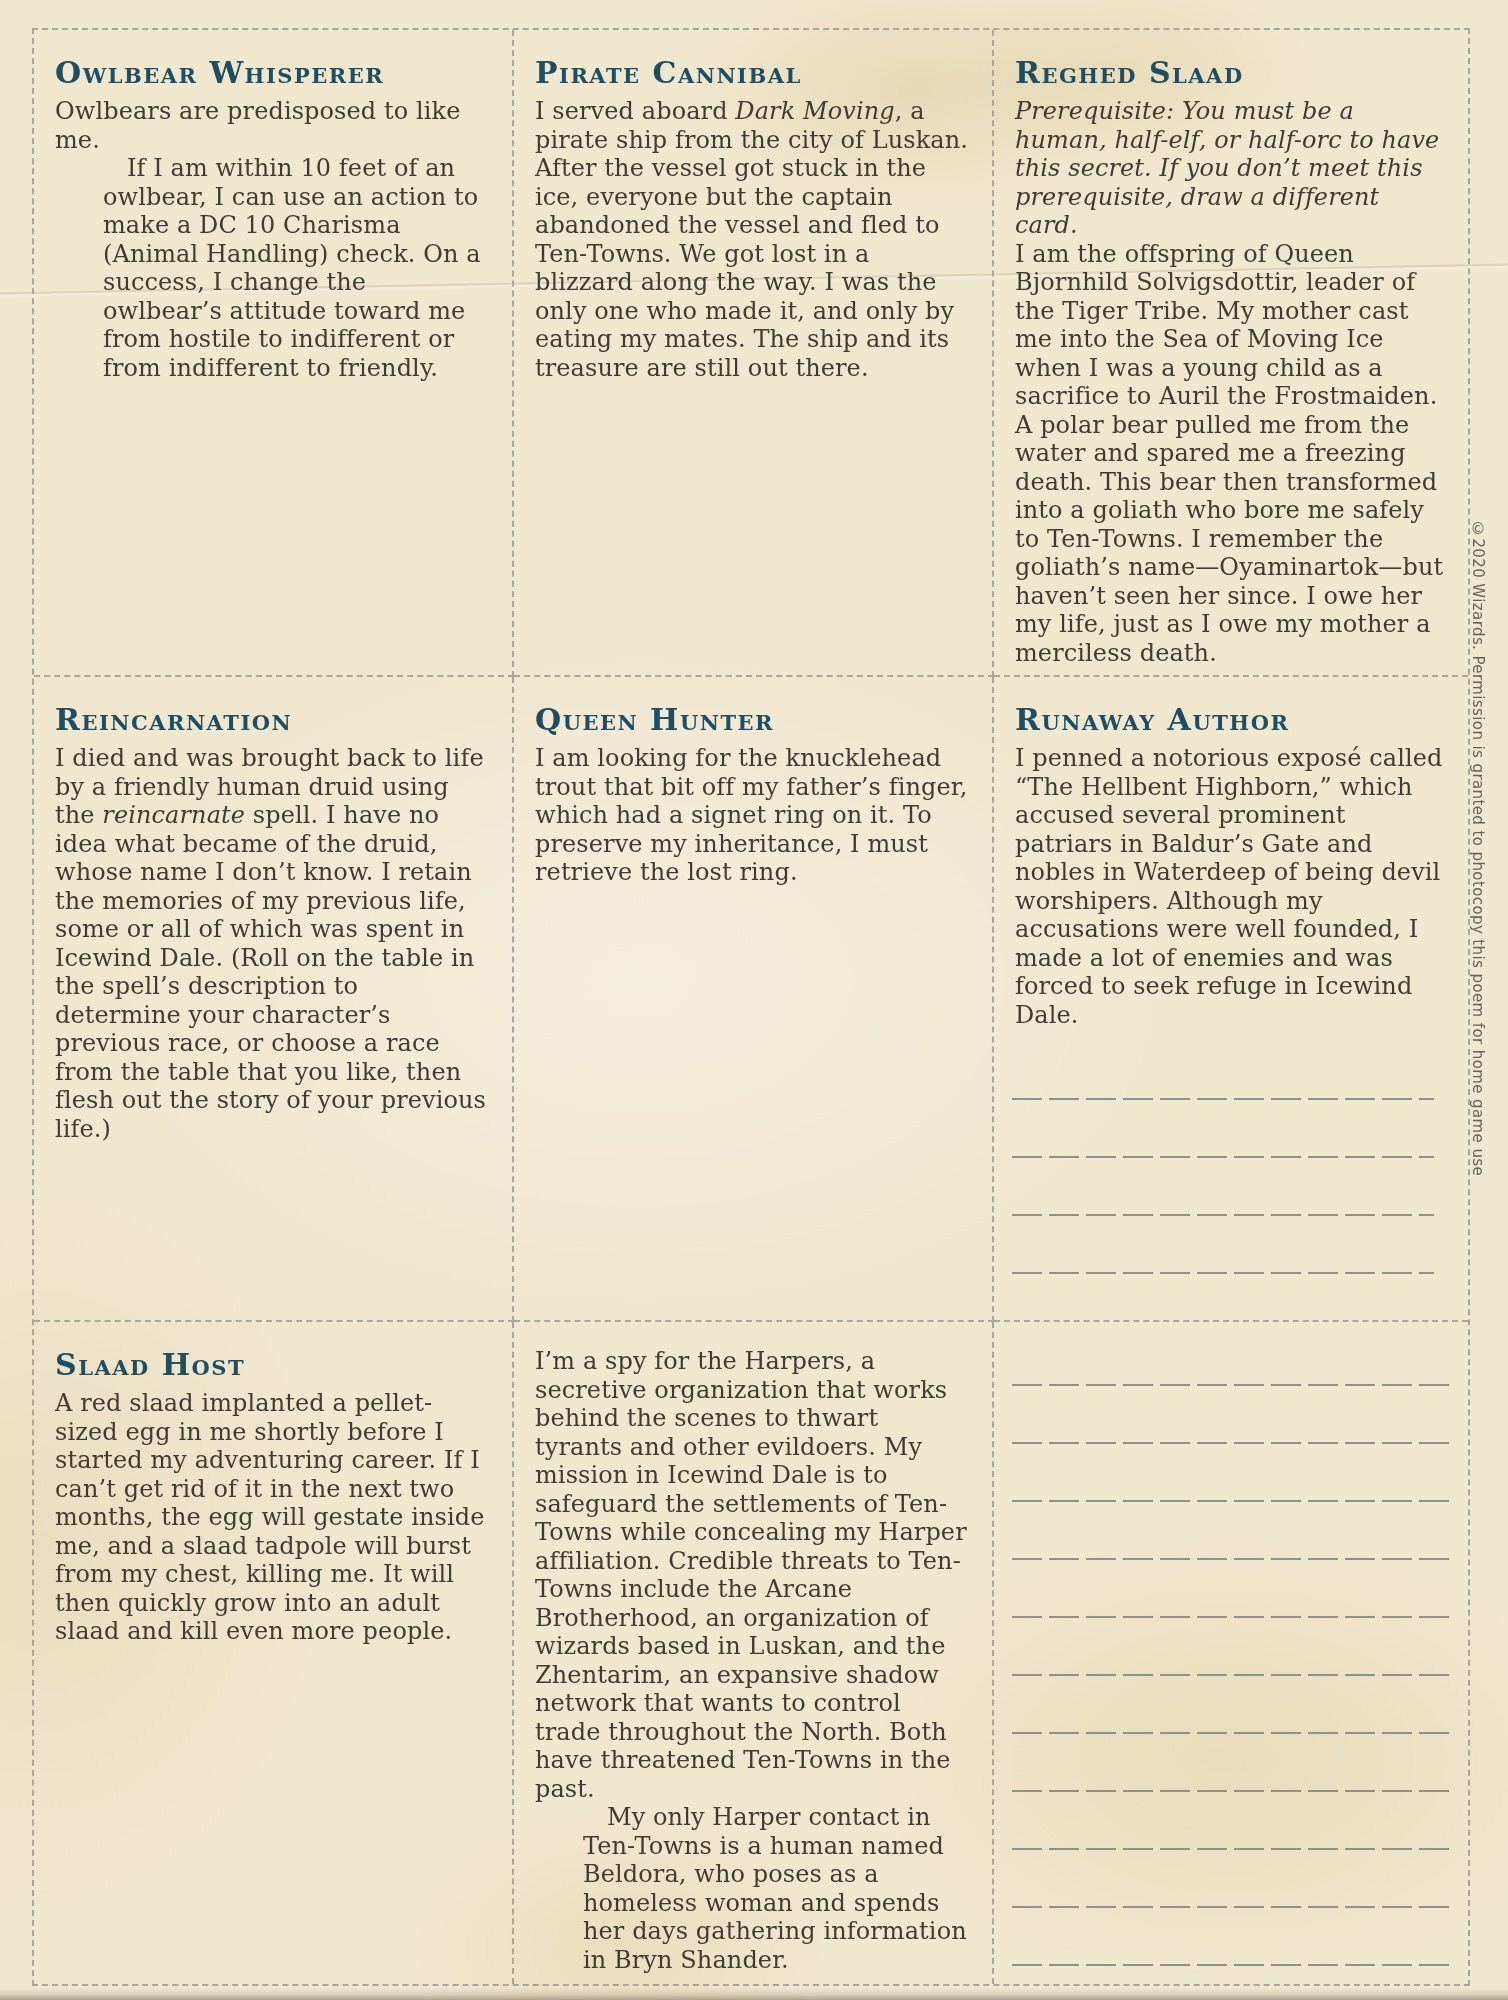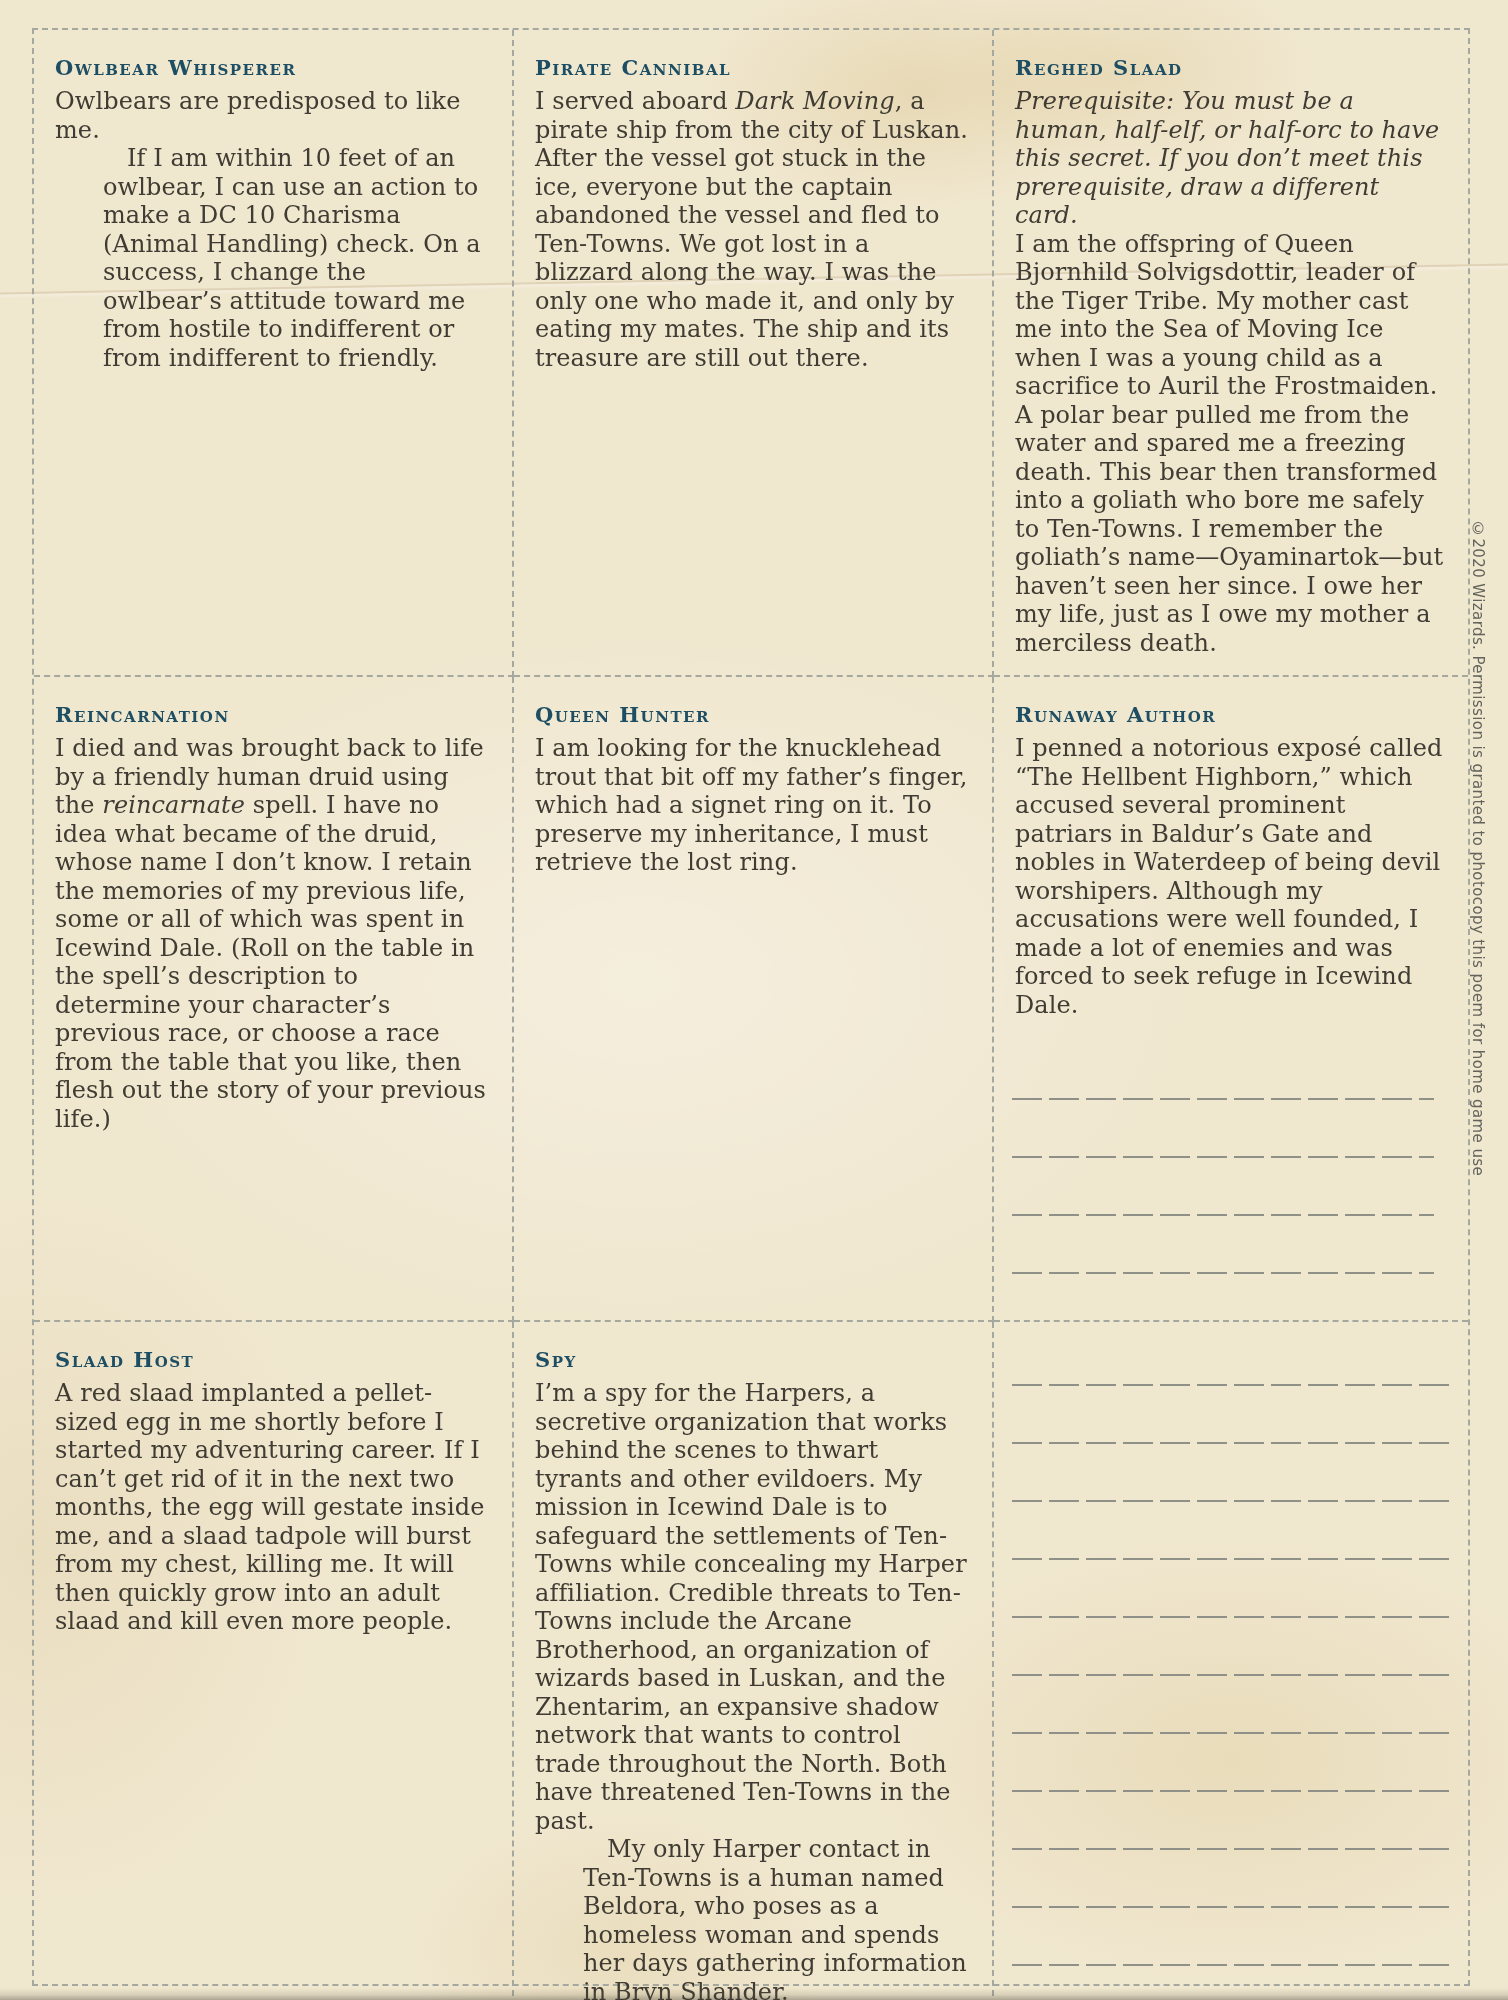--- a/index.html
+++ b/index.html
@@ -40,21 +40,21 @@
   .cell{
     box-sizing:border-box;
     border-right:2px dashed var(--dash,#a5a89e);
     border-bottom:2px dashed var(--dash,#a5a89e);
     padding:25px 22px 0 21px;
   }
   .cell.last-col{border-right:none;}
   .cell.last-row{border-bottom:none;}
   h2.card-title{
     margin:0 0 7px 0;
-    font-size:21px;
+    font-size:30px;
     font-weight:bold;
     font-variant:small-caps;
     letter-spacing:1.5px;
     color:var(--title,#1d4e63);
   }
   p.body-text{
     margin:0;
     font-size:24px;
     line-height:28.5px;
     letter-spacing:.1px;
@@ -121,21 +121,20 @@
     <h2 class="card-title">Runaway Author</h2>
     <p class="body-text"><span>I penned a notorious exposé called “The Hellbent Highborn,” which accused several prominent patriars in Baldur’s Gate and nobles in Waterdeep of being devil worshipers. Although my accusations were well founded, I made a lot of enemies and was forced to seek refuge in Icewind Dale.</span></p>
   </div>
 
   <div class="cell last-row">
     <h2 class="card-title">Slaad Host</h2>
     <p class="body-text"><span>A red slaad implanted a pellet-sized egg in me shortly before I started my adventuring career. If I can’t get rid of it in the next two months, the egg will gestate inside me, and a slaad tadpole will burst from my chest, killing me. It will then quickly grow into an adult slaad and kill even more people.</span></p>
   </div>
 
   <div class="cell last-row">
-    <h2 class="card-title">Spy</h2>
     <p class="body-text"><span>I’m a spy for the Harpers, a secretive organization that works behind the scenes to thwart tyrants and other evildoers. My mission in Icewind Dale is to safeguard the settlements of Ten-Towns while concealing my Harper affiliation. Credible threats to Ten-Towns include the Arcane Brotherhood, an organization of wizards based in Luskan, and the Zhentarim, an expansive shadow network that wants to control trade throughout the North. Both have threatened Ten-Towns in the past.</span></p>
     <p class="body-text indent"><span>My only Harper contact in Ten-Towns is a human named Beldora, who poses as a homeless woman and spends her days gathering information in Bryn Shander.</span></p>
   </div>
 
   <div class="cell last-col last-row"></div>
 
 </div>
 
 <div class="lines-overlay lines-upper">
     <div class="rule"></div>

